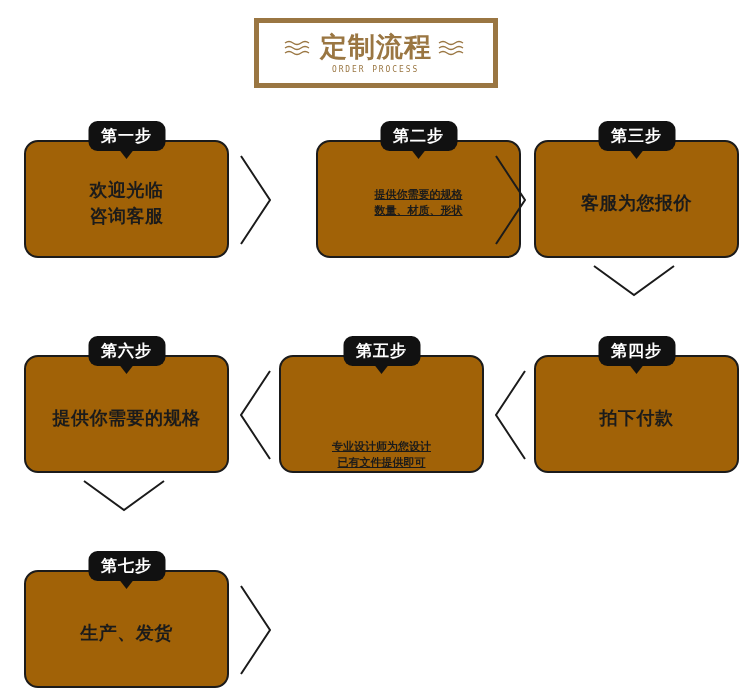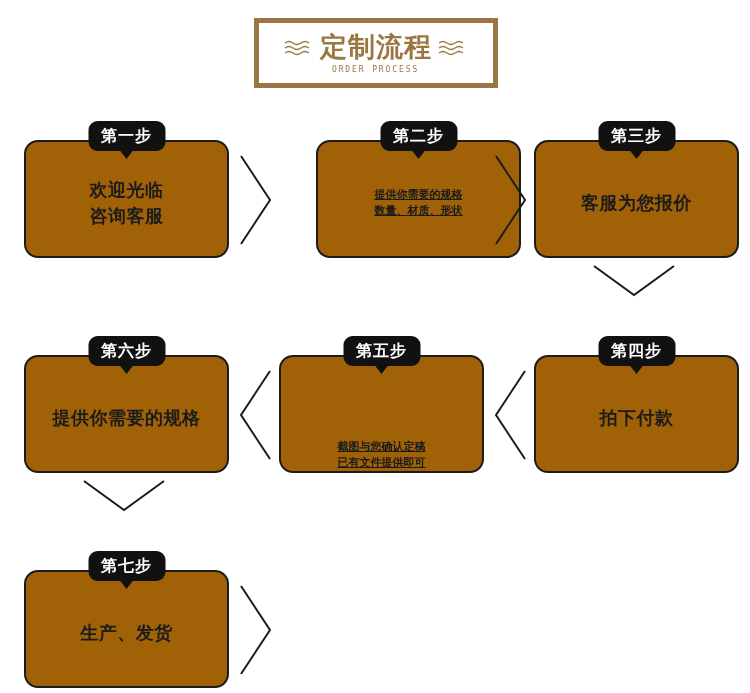--- a/index.html
+++ b/index.html
@@ -212,21 +212,21 @@
   </div>
 
   <div class="chev chev-r2a">
     <svg width="40" height="96" viewBox="0 0 40 96">
       <polyline points="33,4 4,48 33,92" fill="none" stroke="#1b1b1b" stroke-width="2"></polyline>
     </svg>
   </div>
 
   <div class="step-card r2c2">
     <div class="step-badge">第五步</div>
-    <div class="step-body tight">截图与您确认定稿
+    <div class="step-body tight">专业设计师为您设计
 已有文件提供即可</div>
   </div>
 
   <div class="chev chev-r2b">
     <svg width="40" height="96" viewBox="0 0 40 96">
       <polyline points="33,4 4,48 33,92" fill="none" stroke="#1b1b1b" stroke-width="2"></polyline>
     </svg>
   </div>
 
   <div class="step-card r2c3">

